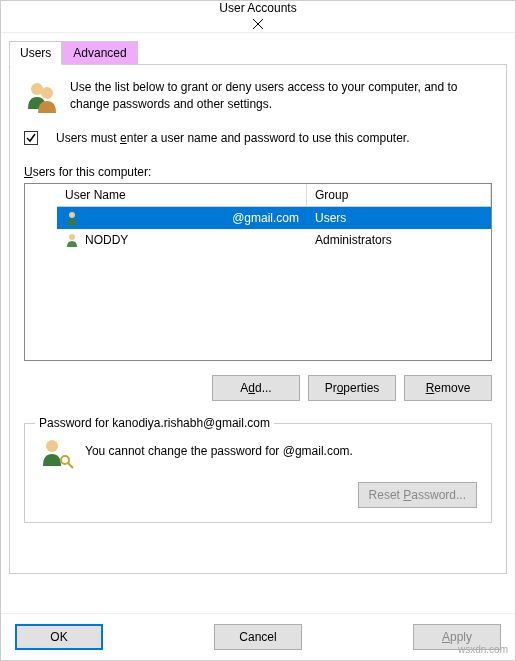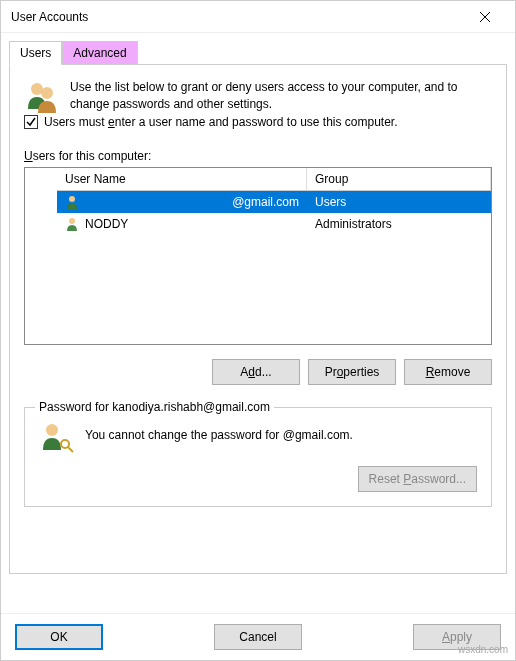--- a/index.html
+++ b/index.html
@@ -20,20 +20,21 @@
       border: 1px solid #ccc;
       display: flex;
       flex-direction: column;
     }
     .titlebar {
       height: 32px;
       display: flex;
       align-items: center;
       padding: 0 10px;
       border-bottom: 1px solid #eee;
+      flex-direction: column;
     }
     .titlebar-text {
       flex: 1;
       font-size: 12px;
       color: #000;
     }
     .close-btn {
       width: 40px;
       height: 30px;
       display: flex;
@@ -74,27 +75,28 @@
       border: 1px solid #ccc;
       border-top: none;
       padding: 14px;
       flex: 1;
       display: flex;
       flex-direction: column;
     }
     .intro {
       display: flex;
       gap: 10px;
+      margin-bottom: 16px;
     }
     .intro-icon { width: 36px; height: 36px; flex-shrink: 0; }
     .intro-text { line-height: 1.4; }
     .checkbox-row {
       display: flex;
       align-items: flex-end;
-      gap: 6px;
+      gap: 18px;
       margin-bottom: 20px;
     }
     .checkbox {
       width: 14px;
       height: 14px;
       border: 1px solid #333;
       display: flex;
       align-items: center;
       justify-content: center;
       cursor: pointer;

